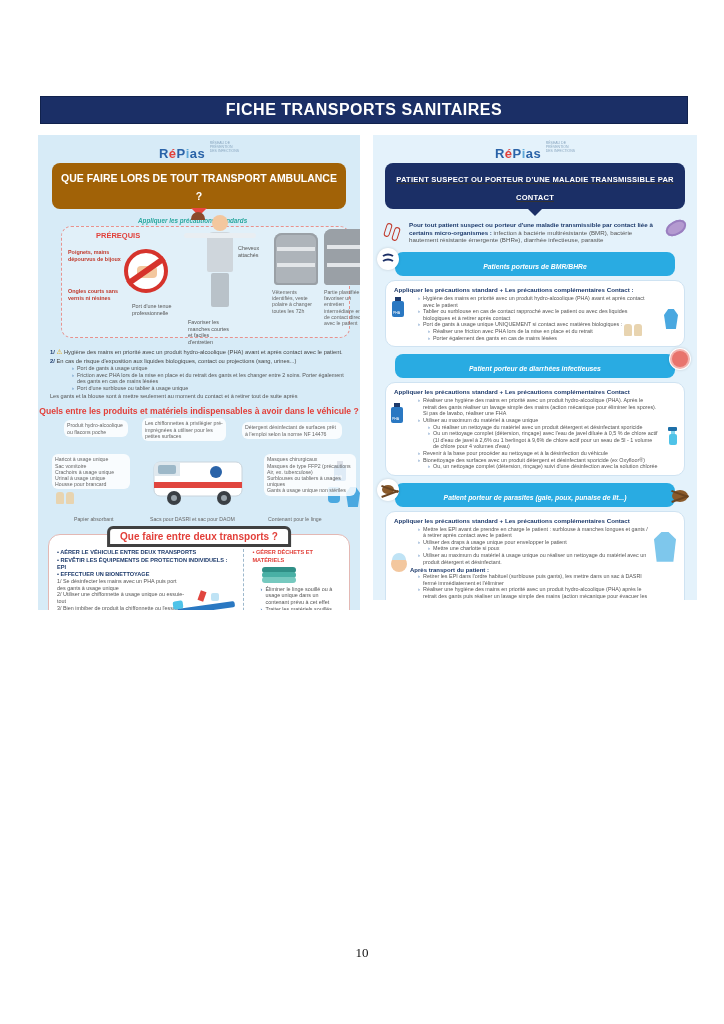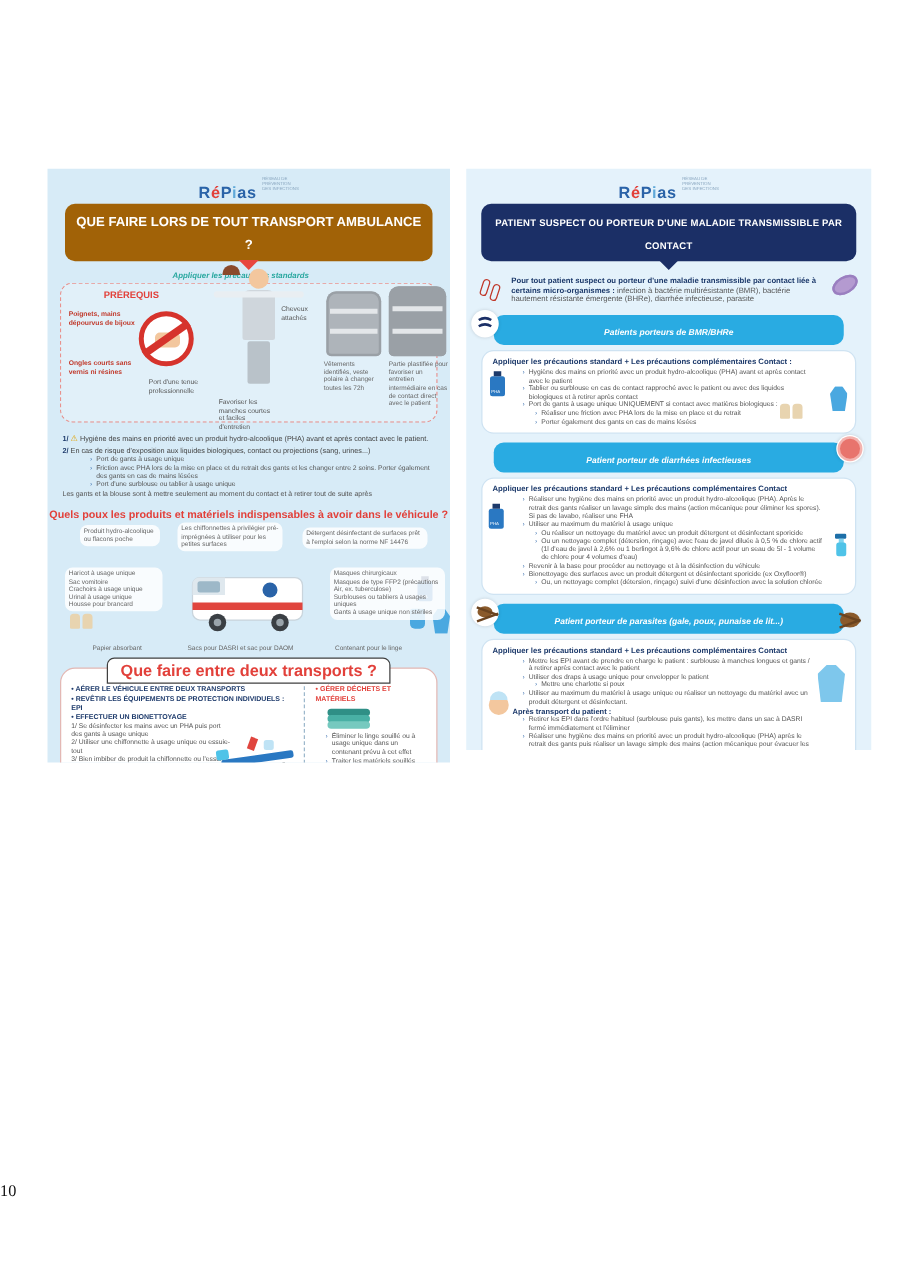--- a/index.html
+++ b/index.html
@@ -28,28 +28,28 @@
   .repias .word i { color:#e2403a; font-style:normal; }
   .repias .tag { font-size:3.5px; color:#8aa7c0; display:inline-block; vertical-align:super; text-align:left; line-height:4px; }
 
   .red-banner { margin:2px 14px 0 14px; background:#a16207; border-radius:8px; padding:5px 6px;
     text-align:center; position:relative; }
   .red-banner span { color:#fff; font-weight:bold; font-size:10.5px; }
   .red-banner:after { content:""; position:absolute; left:50%; bottom:-7px; margin-left:-8px;
     border-left:8px solid transparent; border-right:8px solid transparent; border-top:8px solid #e8463f; }
 
   .navy-banner { margin:2px 12px 0 12px; background:#1b2f66; border-radius:8px; padding:5px 2px;
-    text-align:center; position:relative; }
+    text-align:center; position:relative;text-decoration:underline; }
   .navy-banner span { color:#fff; font-weight:bold; font-size:7.6px; letter-spacing:.2px; }
   .navy-banner:after { content:""; position:absolute; left:50%; bottom:-7px; margin-left:-8px;
     border-left:8px solid transparent; border-right:8px solid transparent; border-top:8px solid #1b2f66; }
 
   .teal-sub { color:#2aa8a0; font-weight:bold; font-style:italic; font-size:6.3px; margin:8px 0 1px 100px; }
 
-  .prereq-box { position:relative; margin:2px 10px 0 10px; border:1px dashed #e8928e; border-radius:10px;
+  .prereq-box { position:relative; margin:2px 10px 0 23px; border:1px dashed #e8928e; border-radius:10px;
     padding:4px 6px; height:112px; background:rgba(255,255,255,.25); }
   .prereq-title { color:#e2403a; font-weight:bold; font-size:7.5px; margin-left:28px; }
   .tiny { font-size:5.4px; line-height:6.6px; color:#555; }
   .tiny-red { font-size:5.4px; line-height:6.6px; color:#c0392b; font-weight:bold; }
   .no-jewel { position:absolute; left:62px; top:22px; width:44px; height:44px; border:4px solid #d6332c;
     border-radius:50%; background:#fff; }
   .no-jewel .hand { position:absolute; left:9px; top:13px; width:20px; height:12px; background:#f3c79e; border-radius:4px; }
   .no-jewel .bar { position:absolute; left:-4px; top:15px; width:44px; height:6px; background:#d6332c; transform:rotate(-35deg); }
   .person { position:absolute; left:128px; top:-12px; width:60px; }
   .person .head { width:16px; height:16px; background:#f3c79e; border-radius:50%; margin:0 auto; position:relative; }
@@ -69,21 +69,21 @@
   .note-line { font-size:5.6px; color:#555; margin:2px 10px 0 12px; }
 
   .products-title { color:#e2403a; font-weight:bold; font-size:8.6px; text-align:center; margin-top:7px; }
   .prod-grid { position:relative; height:108px; margin:2px 8px 0 8px; }
   .bubble { background:rgba(255,255,255,.85); border-radius:6px; padding:2px 3px; position:absolute; }
   .amb { position:absolute; left:104px; top:34px; }
 
   .between-card { position:relative; margin:8px 10px 0 10px; background:#fff; border-radius:12px;
     border:1px solid #e3b8b4; padding:14px 8px 6px 8px; height:118px; }
   .between-title { position:absolute; top:-9px; left:50%; transform:translateX(-50%); background:#fff;
-    border:1px solid #404040; border-radius:6px 6px 0 0; padding:2px 10px; color:#e2403a; font-weight:bold; font-size:13px; white-space:nowrap; }
+    border:3px solid #404040; border-radius:6px 6px 0 0; padding:2px 10px; color:#e2403a; font-weight:bold; font-size:10px; white-space:nowrap; }
   .bt-cols { display:flex; height:100%; }
   .bt-left { width:66%; padding-right:6px; border-right:1px dashed #9db8cc; position:relative; }
   .bt-right { width:34%; padding-left:8px; }
   .hdr-blue { color:#1d3a6b; font-weight:bold; font-size:5.6px; line-height:7.2px; }
   .hdr-red { color:#e2403a; font-weight:bold; font-size:5.6px; line-height:7.2px; }
   .linen { width:34px; height:16px; margin:3px 0 3px 10px; position:relative; }
   .linen div { position:absolute; left:0; width:34px; height:6px; border-radius:3px; }
 
   
   .intro-row { display:flex; margin:12px 10px 0 10px; align-items:flex-start; }
@@ -113,29 +113,32 @@
   .apron-i { width:14px; height:20px; background:#4aa8e0; clip-path:polygon(30% 0,70% 0,100% 30%,85% 100%,15% 100%,0 30%); }
   .gown-i { width:22px; height:30px; background:#7ec7ec; clip-path:polygon(35% 0,65% 0,100% 25%,88% 100%,12% 100%,0 25%); }
   .glove { width:8px; height:12px; background:#e8d4b0; border-radius:3px 3px 1px 1px; display:inline-block; margin-right:2px; }
   .bug { width:16px; height:12px; background:#8a5a2b; border-radius:50%; position:relative; }
   .bug:before,.bug:after { content:""; position:absolute; width:18px; height:1.5px; background:#6b4420; top:3px; left:-1px; transform:rotate(20deg); }
   .bug:after { top:8px; transform:rotate(-20deg); }
   .germ-red { width:16px; height:16px; background:#e8746d; border-radius:50%; box-shadow:0 0 0 2px #f3b3af; }
   .nurse { width:16px; height:16px; background:#f3c79e; border-radius:50%; position:relative; }
   .nurse:before { content:""; position:absolute; top:-3px; left:1px; width:14px; height:7px; background:#bfe3f5; border-radius:7px 7px 0 0; }
 
-  .footer-num { position:absolute; left:0; right:0; top:945px; text-align:left;
+  .footer-num { position:absolute; left:0; right:0; top:945px; text-align:center;
     font-family:"Liberation Serif", serif; font-size:13px; color:#111; }
 </style>
 </head>
 <body>
 
 <div class="page">
 
 
+  <div class="main-banner">
+    <span>FICHE TRANSPORTS SANITAIRES</span>
+  </div>
 
   <div class="poster left">
     <div class="repias">
       <span class="word">R<i>é</i>P<span style="color:#5fa8d8;">i</span>as</span>
       <span class="tag">RÉSEAU DE<br>PRÉVENTION<br>DES INFECTIONS</span>
     </div>
 
     <div class="red-banner">
       <span>QUE FAIRE LORS DE TOUT TRANSPORT AMBULANCE ?</span>
     </div>
@@ -195,21 +198,21 @@
       <div style="position:absolute;left:296px;top:330px;">
           <div class="pha"></div>
         </div>
       <div style="position:absolute;left:290px;top:352px;width:12px;height:16px;background:#4aa8e0;border-radius:2px 2px 4px 4px;"></div>
       <div style="position:absolute;left:308px;top:352px;">
           <div class="apron-i"></div>
         </div>
     </div>
     <div class="note-line">Les gants et la blouse sont à mettre seulement au moment du contact et à retirer tout de suite après</div>
 
-    <div class="products-title">Quels poux les produits et matériels indispensables à avoir dans le véhicule ?</div>
+    <div class="products-title">Quels entre les produits et matériels indispensables à avoir dans le véhicule ?</div>
     <div class="prod-grid">
       <div class="bubble" style="left:18px;top:2px;width:64px;">
         <div class="callout-line">Produit hydro-alcoolique ou flacons poche</div>
         </div>
       <div class="bubble" style="left:96px;top:0px;width:84px;">
         <div class="callout-line">Les chiffonnettes à privilégier pré-imprégnées à utiliser pour les petites surfaces</div>
         </div>
       <div class="bubble" style="left:196px;top:4px;width:100px;">
         <div class="callout-line">Détergent désinfectant de surfaces prêt à l'emploi selon la norme NF 14476</div>
         </div>

